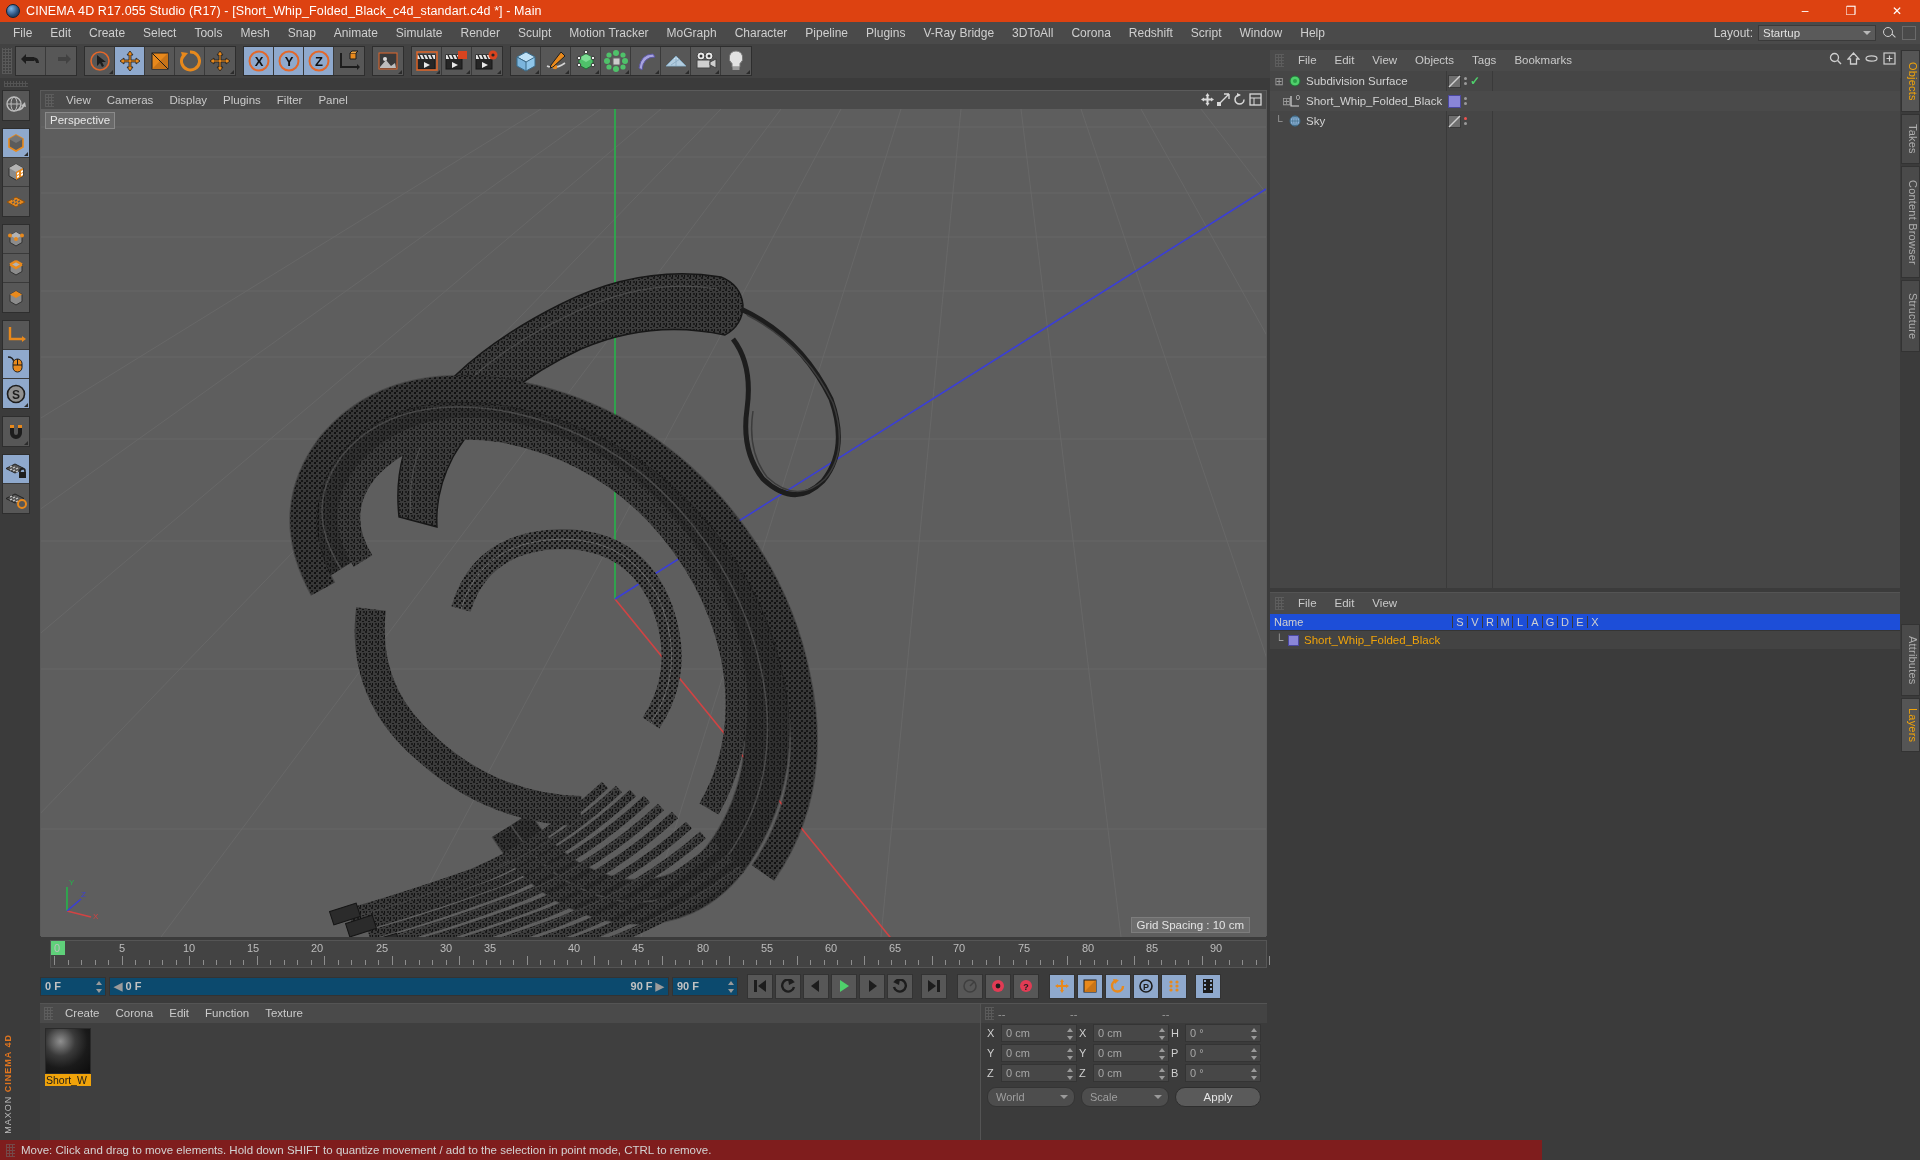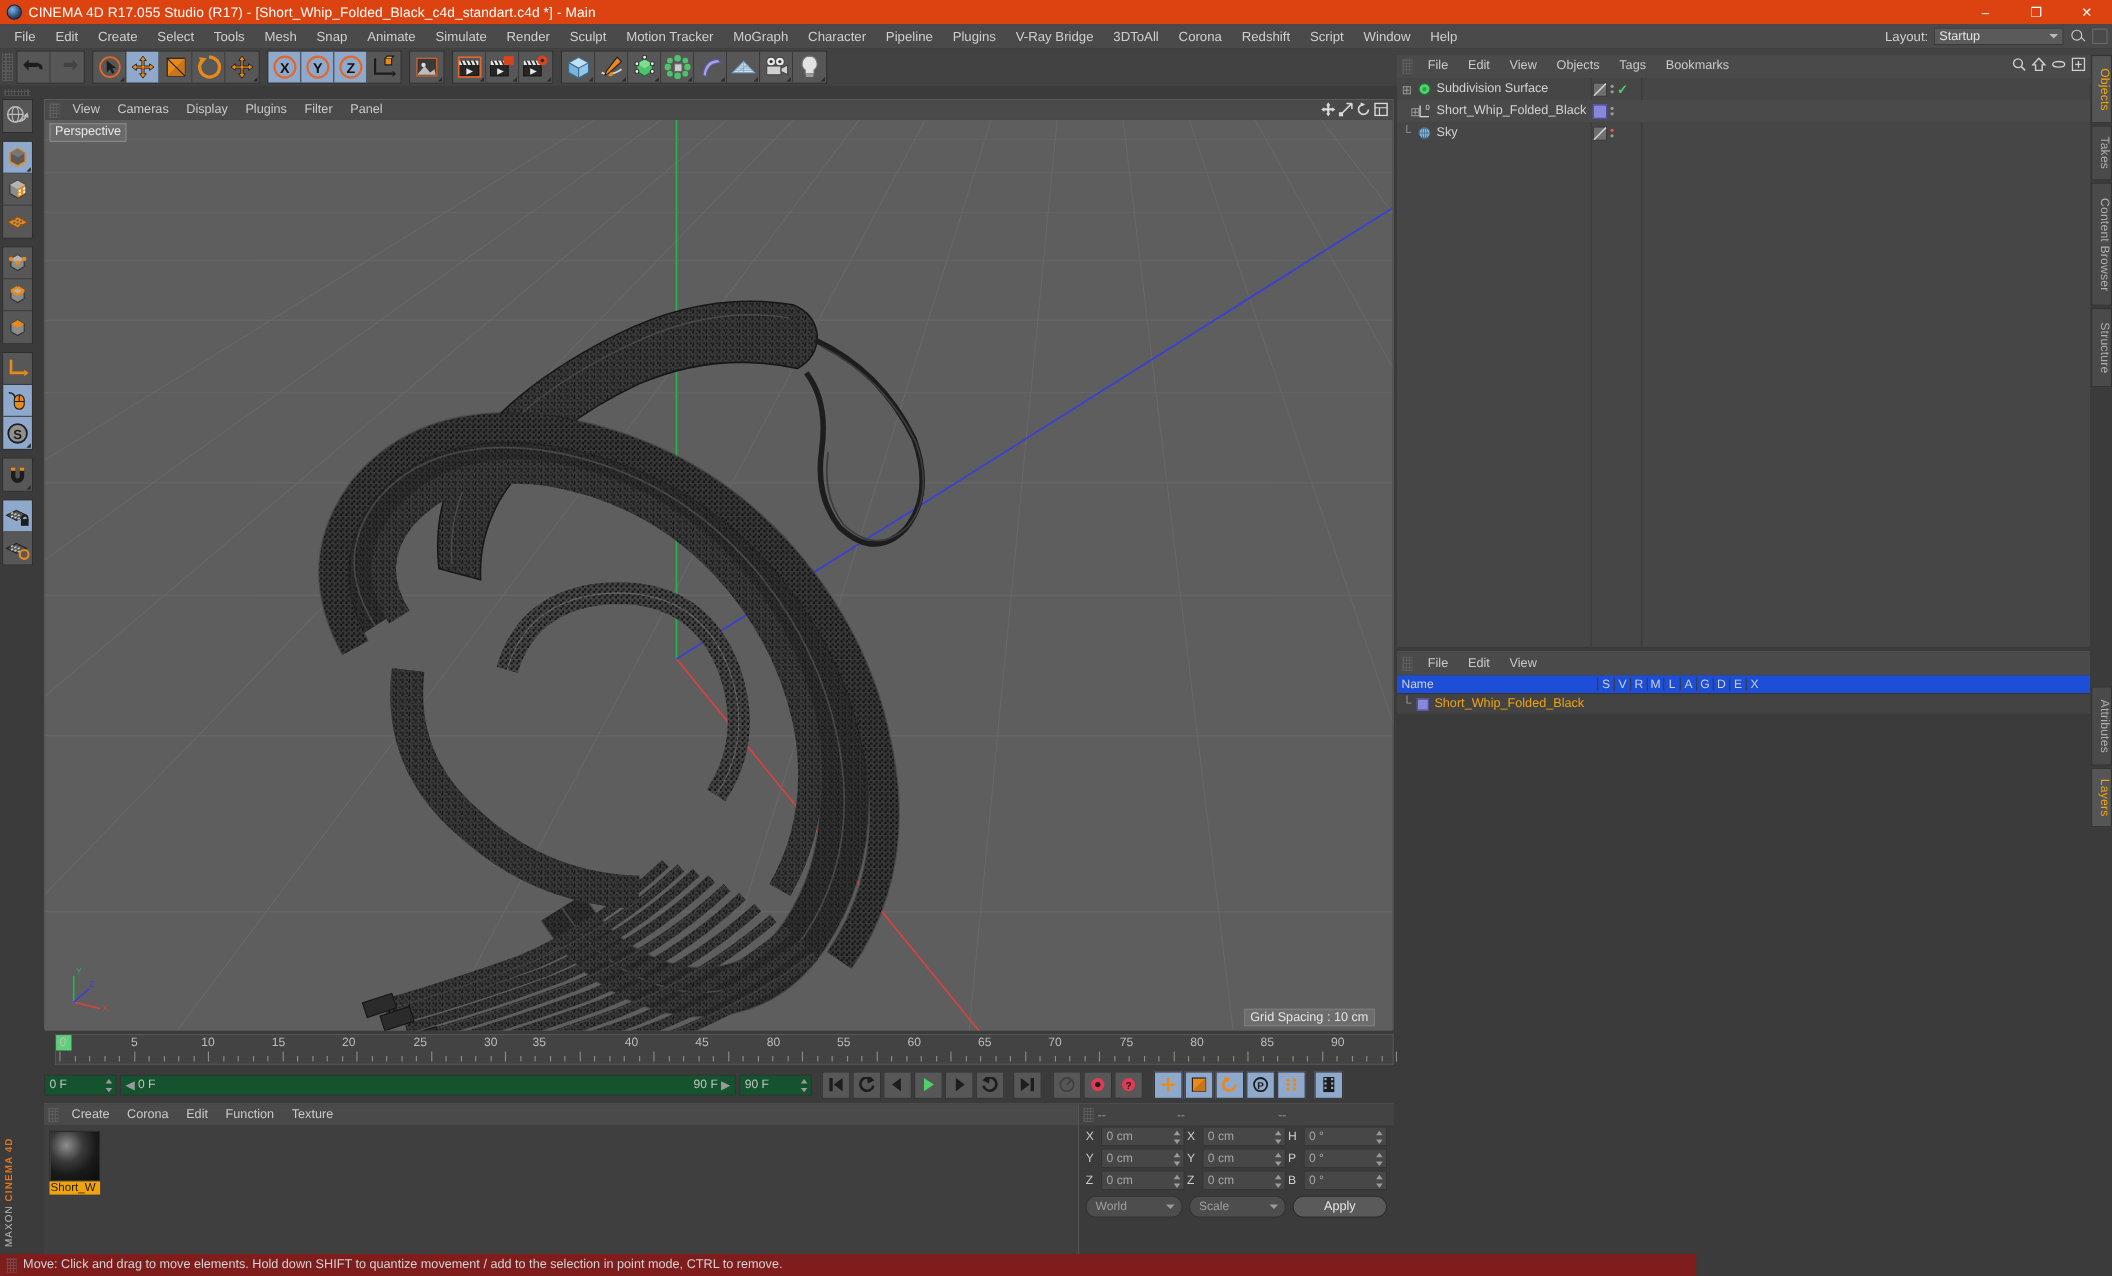--- a/index.html
+++ b/index.html
@@ -108,21 +108,21 @@
   }
   .axisgizmo { position:absolute; left:16px; bottom:16px; width:48px; height:48px; }
 
   
   .tlwrap { position:absolute; left:40px; top:940px; width:1227px; height:60px; background:#3b3b3b; }
   .tlruler { position:absolute; left:10px; top:0; width:1217px; height:28px; background:#434343; border:1px solid #555; }
   .tltick { position:absolute; bottom:2px; width:1px; background:#8d8d8d; }
   .tlnum { position:absolute; top:1px; font-size:11px; color:#bdbdbd; }
   .tlgreen { position:absolute; left:0; top:0; width:14px; height:14px; background:#5fd07a; }
   .tlbar { position:absolute; left:0; top:32px; width:1227px; height:28px; display:flex; align-items:center; gap:3px; }
-  .fld { background:#14532d; border:1px solid #333; height:19px; display:flex; align-items:center; padding:0 4px; font-size:11px; color:#c2c2c2; position:relative; }
+  .fld { background:#0c4a6e; border:1px solid #333; height:19px; display:flex; align-items:center; padding:0 4px; font-size:11px; color:#c2c2c2; position:relative;font-weight:bold; }
   .spin { position:absolute; right:2px; top:3px; width:7px;height:12px; }
   .spin::before, .spin::after { content:""; position:absolute; left:0; width:0;height:0; border-left:3px solid transparent;border-right:3px solid transparent; }
   .spin::before { top:0; border-bottom:4px solid #9a9a9a; }
   .spin::after { bottom:0; border-top:4px solid #9a9a9a; }
   .pbtn { width:26px;height:25px; background:#575757; border:1px solid #333; display:flex;align-items:center;justify-content:center; }
   .pbtn.on { background:#8fa9cd; }
 
   
   .matwrap { position:absolute; left:40px; top:1003px; width:940px; height:137px; background:#3b3b3b; border-top:1px solid #545454; }
   .matmenu { height:19px; background:#4a4a4a; display:flex; align-items:center; }

